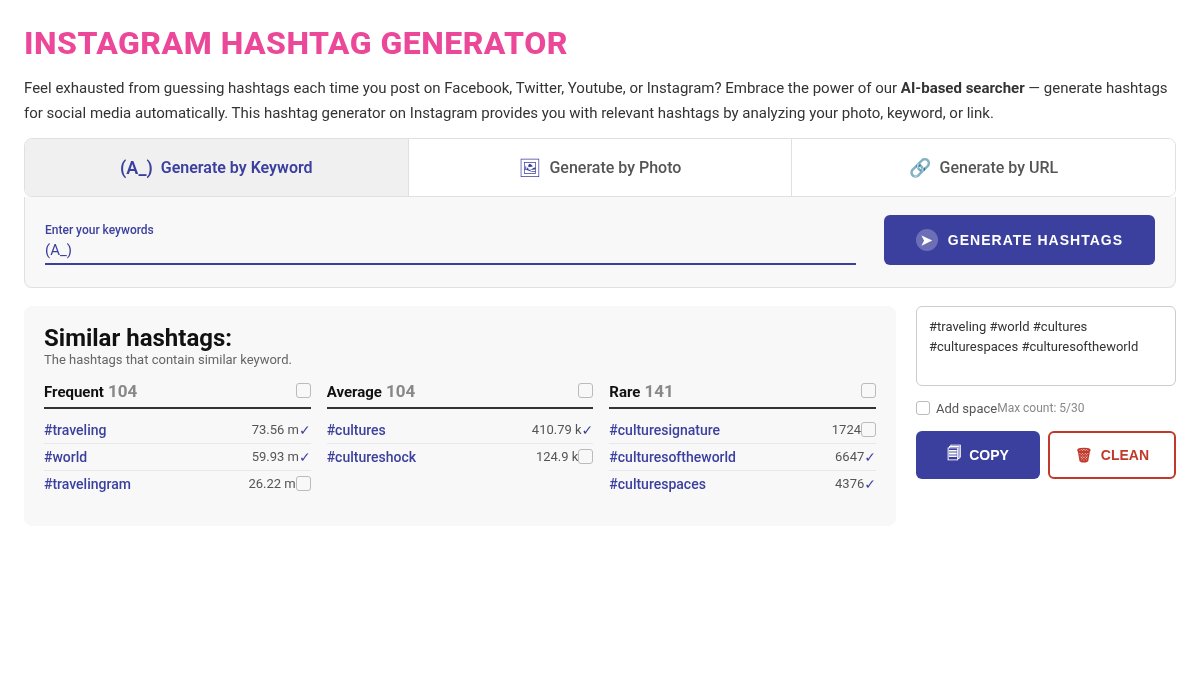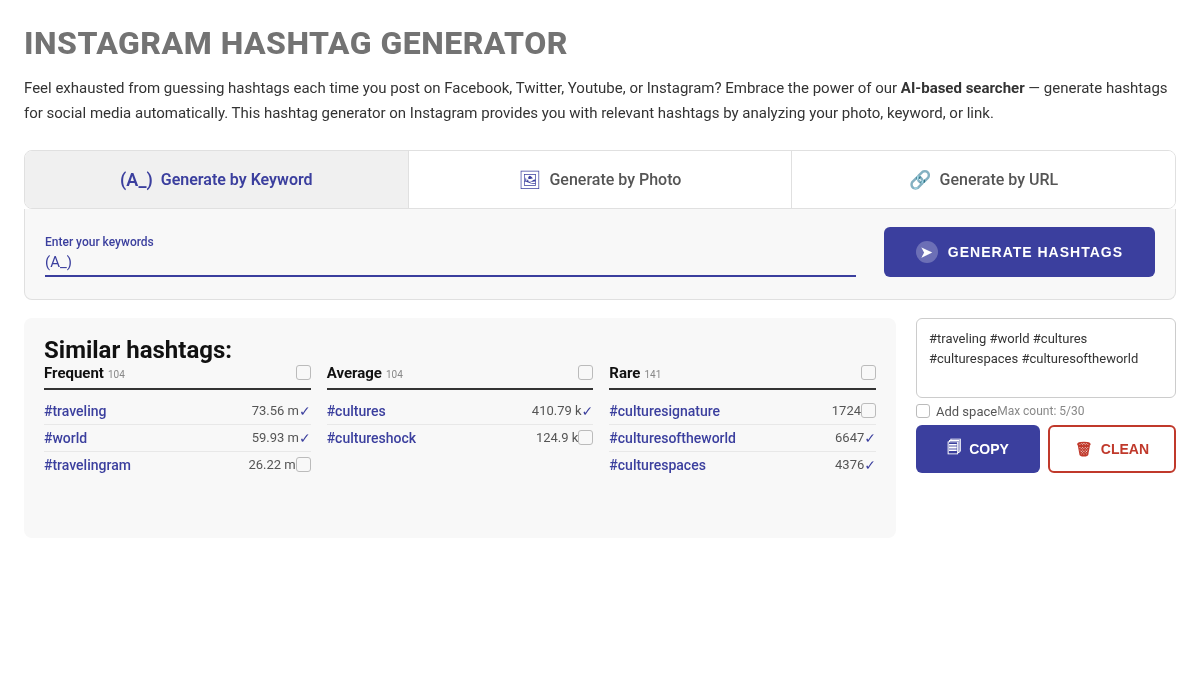--- a/index.html
+++ b/index.html
@@ -11,30 +11,30 @@
       width: 1200px;
       min-height: 699px;
       overflow: hidden;
     }
     .page-wrapper {
       padding: 24px 24px 0 24px;
     }
     .main-title {
       font-size: 32px;
       font-weight: 800;
-      color: #737373;
+      color: #ec4899;
       margin-bottom: 14px;
       letter-spacing: 0.5px;
     }
     .description {
       font-size: 15px;
       line-height: 1.65;
       color: #333;
       max-width: 1150px;
-      margin-bottom: 24px;
+      margin-bottom: 12px;
     }
     .description strong {
       font-weight: 700;
     }
     .tabs-row {
       display: flex;
       align-items: stretch;
       border: 1px solid #e0e0e0;
       border-radius: 8px;
       overflow: hidden;
@@ -177,23 +177,23 @@
     }
     .col-header-left {
       display: flex;
       align-items: baseline;
       gap: 4px;
       font-weight: 700;
       font-size: 15px;
       color: #111;
     }
     .col-header-left .count-badge {
-      font-size: 10px;
+      font-size: 17px;
       color: #888;
-      font-weight: 400;
+      font-weight: 700;
       vertical-align: super;
     }
     .col-header-right {
       width: 16px;
       height: 16px;
       border: 1px solid #bbb;
       border-radius: 3px;
       cursor: pointer;
     }
     .hashtag-row {
@@ -225,21 +225,21 @@
     .check-box {
       width: 15px;
       height: 15px;
       border: 1px solid #bbb;
       border-radius: 3px;
     }
     .sidebar-panel {
       width: 260px;
       display: flex;
       flex-direction: column;
-      gap: 6px;
+      gap: 15px;
     }
     .hashtag-output {
       background: #fff;
       border: 1px solid #ccc;
       border-radius: 6px;
       padding: 10px 12px;
       font-size: 13px;
       color: #333;
       min-height: 80px;
       line-height: 1.6;
@@ -337,20 +337,21 @@
     <button class="generate-btn">
       <span class="btn-icon">➤</span>
       <span>GENERATE HASHTAGS</span>
     </button>
   </div>
 
   <div class="bottom-section">
 
     <div class="hashtags-panel">
       <h2 class="similar-title">Similar hashtags:</h2>
+      <p class="similar-subtitle">The hashtags that contain similar keyword.</p>
 
       <div class="columns-row">
 
         <div class="col">
           <div class="col-header">
             <div class="col-header-left">
               <span>Frequent</span>
               <span class="count-badge">104</span>
             </div>
             <div class="col-header-right check-box"></div>

